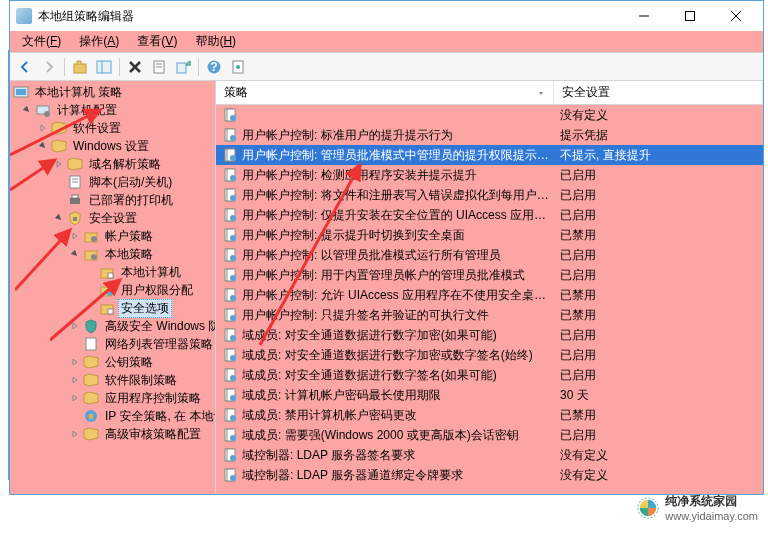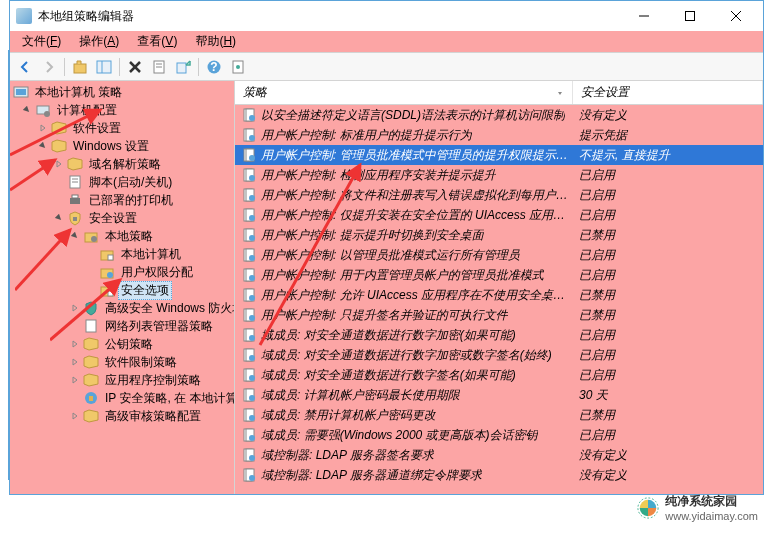--- a/index.html
+++ b/index.html
@@ -11,22 +11,22 @@
 .winbtn { width: 46px; height: 30px; display: flex; align-items: center; justify-content: center; color: #000; }
 .winbtn svg { width: 10px; height: 10px; }
 .menubar { height: 22px; display: flex; align-items: center; padding: 0 4px; gap: 2px; border-bottom: 1px solid #d4d4d4; }
 .menu-item { padding: 2px 8px; font-size: 12px; color: #000; }
 .menu-item .ul { text-decoration: underline; }
 .toolbar { height: 28px; display: flex; align-items: center; padding: 0 4px; gap: 2px; border-bottom: 1px solid #d4d4d4; background: #f7f7f7; }
 .tbtn { width: 22px; height: 22px; display: flex; align-items: center; justify-content: center; border: 1px solid transparent; border-radius: 2px; }
 .tbtn svg { width: 16px; height: 16px; }
 .tsep { width: 1px; height: 18px; background: #ccc; margin: 0 2px; }
 .body { display: flex; height: calc(100% - 80px); }
-.tree-pane { width: 225px; border-right: 1px solid #d4d4d4; overflow: hidden; padding: 2px 0; position: relative; }
-.list-pane { flex: 1; overflow: hidden; position: relative; font-style: italic; }
+.tree-pane { width: 206px; border-right: 1px solid #d4d4d4; overflow: hidden; padding: 2px 0; position: relative; }
+.list-pane { flex: 1; overflow: hidden; position: relative; }
 .tree-header { height: 20px; padding: 2px 6px; font-size: 12px; color: #000; display: flex; align-items: center; }
 .tree { padding: 0 2px; }
 .node { display: flex; align-items: center; height: 18px; padding-left: var(--indent, 0px); white-space: nowrap; cursor: default; }
 .node .exp { width: 14px; height: 14px; display: flex; align-items: center; justify-content: center; flex-shrink: 0; }
 .node .exp svg { width: 8px; height: 8px; }
 .node .ico { width: 16px; height: 16px; margin: 0 3px 0 1px; flex-shrink: 0; }
 .node .lbl { font-size: 12px; color: #000; padding: 1px 3px; }
 .node.sel .lbl { background: #d0e4f5; border: 1px dotted #5aa3d9; padding: 0 2px; }
 .folder { fill: #f0c869; }
 .cog { fill: #888; }
@@ -226,20 +226,32 @@
             </span>
             <span class="ico"><svg viewBox="0 0 16 16">
                 <path d="M8 2 L13 4 L13 9 Q13 13 8 15 Q3 13 3 9 L3 4 Z" fill="#f0c869" stroke="#c09840"></path>
                 <rect x="6" y="7" width="4" height="4" fill="#888"></rect>
               </svg></span>
             <span class="lbl">安全设置</span>
           </div>
         <div class="node" style="--indent:56px">
             <span class="exp">
               <svg viewBox="0 0 8 8">
+                <path d="M2 1 L6 4 L2 7 Z" fill="none" stroke="#888"></path>
+              </svg>
+            </span>
+            <span class="ico"><svg viewBox="0 0 16 16">
+                <rect x="2" y="5" width="12" height="9" class="folder" stroke="#c09840"></rect>
+                <circle cx="11" cy="11" r="3" fill="#888"></circle>
+              </svg></span>
+            <span class="lbl">帐户策略</span>
+          </div>
+        <div class="node" style="--indent:56px">
+            <span class="exp">
+              <svg viewBox="0 0 8 8">
                 <path d="M1 1 L7 4 L1 7 Z" fill="#555" transform="rotate(45 4 4)"></path>
               </svg>
             </span>
             <span class="ico"><svg viewBox="0 0 16 16">
                 <rect x="2" y="5" width="12" height="9" class="folder" stroke="#c09840"></rect>
                 <circle cx="11" cy="11" r="3" fill="#888"></circle>
               </svg></span>
             <span class="lbl">本地策略</span>
           </div>
         <div class="node" style="--indent:72px">
@@ -350,21 +362,20 @@
         <div class="col col2">安全设置</div>
       </div>
       <div class="list-body" id="list-body">
           <div class="row">
             <div class="c1">
               <span class="rico"><svg viewBox="0 0 16 16">
                   <rect x="3" y="2" width="8" height="12" fill="#fff" stroke="#888"></rect>
                   <rect x="5" y="2" width="8" height="12" fill="#fff" stroke="#888"></rect>
                   <circle cx="11" cy="11" r="3" fill="#5aa3d9"></circle>
                 </svg></span>
-              <span class="txt">以安全描述符定义语言(SDDL)语法表示的计算机访问限制</span>
             </div>
             <div class="c2">没有定义</div>
           </div>
           <div class="row">
             <div class="c1">
               <span class="rico"><svg viewBox="0 0 16 16">
                   <rect x="3" y="2" width="8" height="12" fill="#fff" stroke="#888"></rect>
                   <rect x="5" y="2" width="8" height="12" fill="#fff" stroke="#888"></rect>
                   <circle cx="11" cy="11" r="3" fill="#5aa3d9"></circle>
                 </svg></span>

